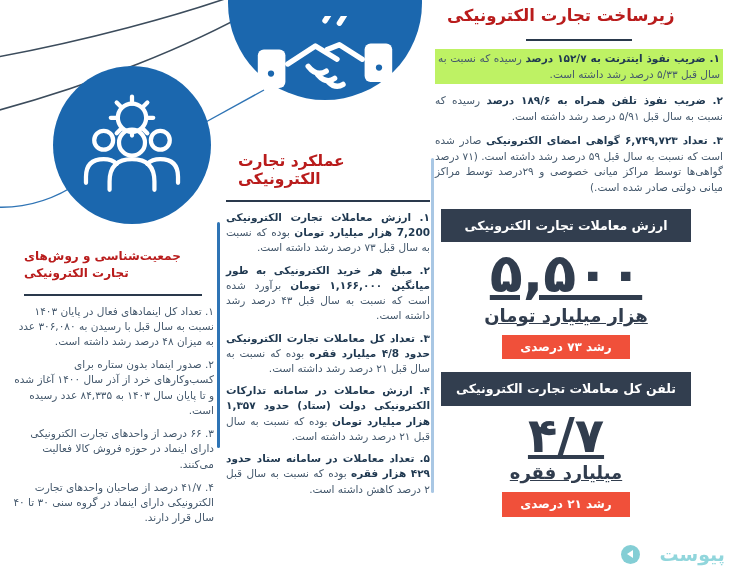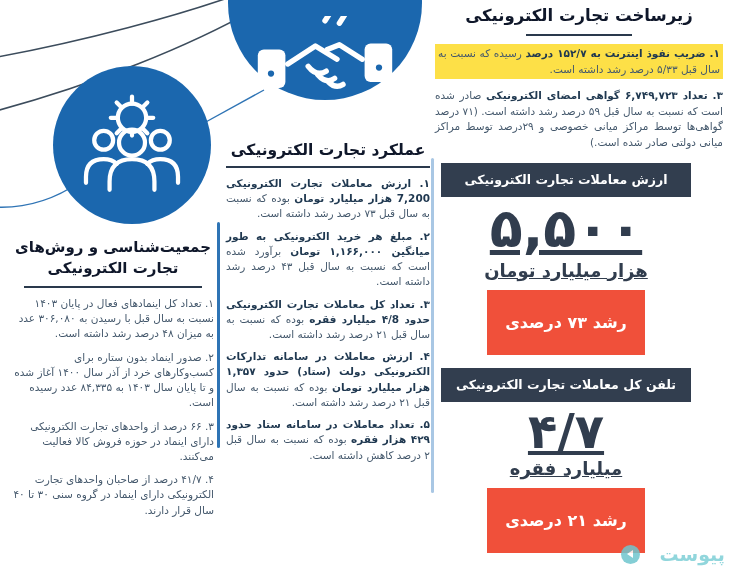--- a/index.html
+++ b/index.html
@@ -6,46 +6,46 @@
   .page{position:relative;width:731px;height:577px;background:#ffffff;overflow:hidden;
         font-family:"DejaVu Sans",sans-serif;direction:rtl;}
   .deco{position:absolute;inset:0;pointer-events:none;}
   .circle{position:absolute;border-radius:50%;background:#1b67ae;display:flex;align-items:flex-end;justify-content:center;}
   .handshake-circle{left:228px;top:-94px;width:194px;height:194px;}
   .team-circle{left:53px;top:66px;width:158px;height:158px;align-items:center;}
   .sep{position:absolute;width:3px;border-radius:3px;}
   .sep-a{left:217px;top:222px;height:226px;background:#2e74b5;}
   .sep-b{left:431px;top:158px;height:335px;background:#a9c7e4;}
   .col{position:absolute;}
-  .col h2{margin:1px;text-align:center;color:#0f172a;font-weight:bold;}
+  .col h2{margin:12px;text-align:left;color:#b91c1c;font-weight:bold;}
   .rule{height:2px;background:#2a394c;margin:7px auto 8px;}
   .item{font-size:10.5px;line-height:1.48;color:#44586c;text-align:justify;margin:0 0 9px;}
   .item b{color:#1f3850;}
   .plain{text-align:right;}
-  .highlight{background:#fde047;padding:2px 3px;}
+  .highlight{background:#bef264;padding:2px 3px;}
   
   .col-right{top:0;left:435px;right:8px;}
   .col-right h2{font-size:16.5px;line-height:1.35;margin-top:5px;}
   .col-right .rule{width:106px;}
   .stats{margin:13px 32px 0 6px;text-align:center;}
   .banner{background:#323e4f;color:#ffffff;font-weight:bold;font-size:12.5px;padding:9px 3px;line-height:1.25;}
   .big{font-size:54px;font-weight:bold;color:#313d4e;line-height:1.05;margin-top:4px;letter-spacing:1px;text-decoration:underline;}
   .big-2{font-size:48px;}
   .unit{font-size:18px;font-weight:bold;color:#313d4e;margin:2px 0 9px;text-decoration:underline;}
-  .badge{display:inline-block;background:#f0503a;color:#ffffff;font-weight:bold;font-size:16px;
-         padding:23px 18px;margin-bottom:9px;line-height:1.2;}
+  .badge{display:inline-block;background:#f0503a;color:#ffffff;font-weight:bold;font-size:12px;
+         padding:5px 18px;margin-bottom:9px;line-height:1.2;}
   .sp{height:4px;}
   
   .col-mid{top:140px;left:226px;width:204px;}
   .col-mid h2{font-size:15.5px;}
   .col-mid .rule{width:100%;}
   .col-mid .item{line-height:1.45;margin-bottom:7px;}
   
   .col-left{top:236px;left:12px;width:202px;}
-  .col-left h2{font-size:15px;line-height:1.4;}
+  .col-left h2{font-size:12px;line-height:1.4;}
   .col-left .rule{width:178px;}
   .col-left .item{line-height:1.45;margin-bottom:8px;}
   
   .watermark{position:absolute;right:6px;bottom:12px;display:flex;align-items:center;gap:19px;
              direction:ltr;opacity:.85;}
   .wm-circle{width:19px;height:19px;border-radius:50%;background:#6fc6ce;display:flex;
              align-items:center;justify-content:center;}
   .wm-tri{width:0;height:0;border-top:4px solid transparent;border-bottom:4px solid transparent;
           border-right:6px solid #ffffff;margin-right:1px;}
   .wm-text{color:#7ecfd6;font-weight:bold;font-size:19px;letter-spacing:.5px;}
@@ -98,20 +98,21 @@
     </svg>
   </div>
 
   <div class="sep sep-a"></div>
   <div class="sep sep-b"></div>
 
   <section class="col col-right">
     <h2>زیرساخت تجارت الکترونیکی</h2>
     <div class="rule"></div>
     <p class="item highlight"><b>۱. ضریب نفوذ اینترنت به ۱۵۲/۷ درصد</b><span> رسیده که نسبت به سال قبل ۵/۳۳ درصد رشد داشته است.</span></p>
+    <p class="item"><b>۲. ضریب نفوذ تلفن همراه به ۱۸۹/۶ درصد</b><span> رسیده که نسبت به سال قبل ۵/۹۱ درصد رشد داشته است.</span></p>
     <p class="item"><b>۳. تعداد ۶,۷۴۹,۷۲۳ گواهی امضای الکترونیکی</b><span> صادر شده است که نسبت به سال قبل ۵۹ درصد رشد داشته است. (۷۱ درصد گواهی‌ها توسط مراکز میانی خصوصی و ۲۹درصد توسط مراکز میانی دولتی صادر شده است.)</span></p>
 
     <div class="stats">
       <div class="banner">ارزش معاملات تجارت الکترونیکی</div>
       <div class="big">۵,۵۰۰</div>
       <div class="unit">هزار میلیارد تومان</div>
       <div><span class="badge">رشد ۷۳ درصدی</span></div>
       <div class="sp"></div>
       <div class="banner">تلفن کل معاملات تجارت الکترونیکی</div>
       <div class="big big-2">۴/۷</div>

